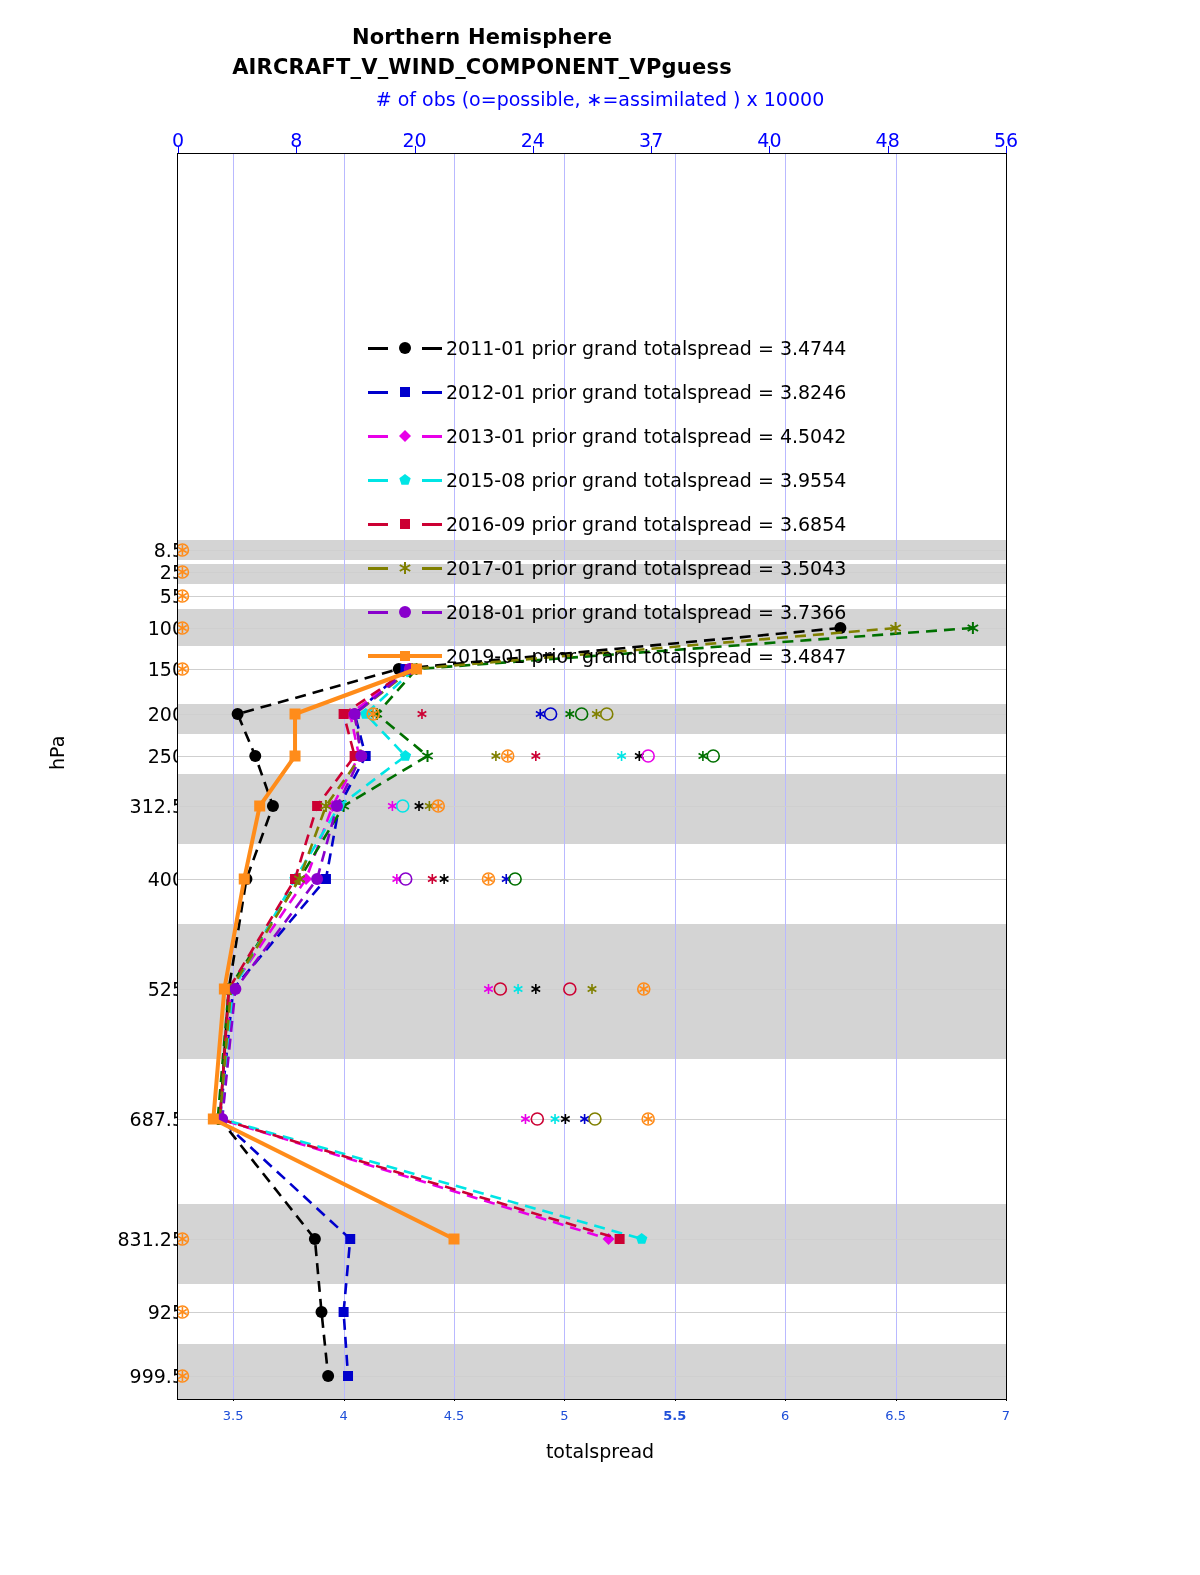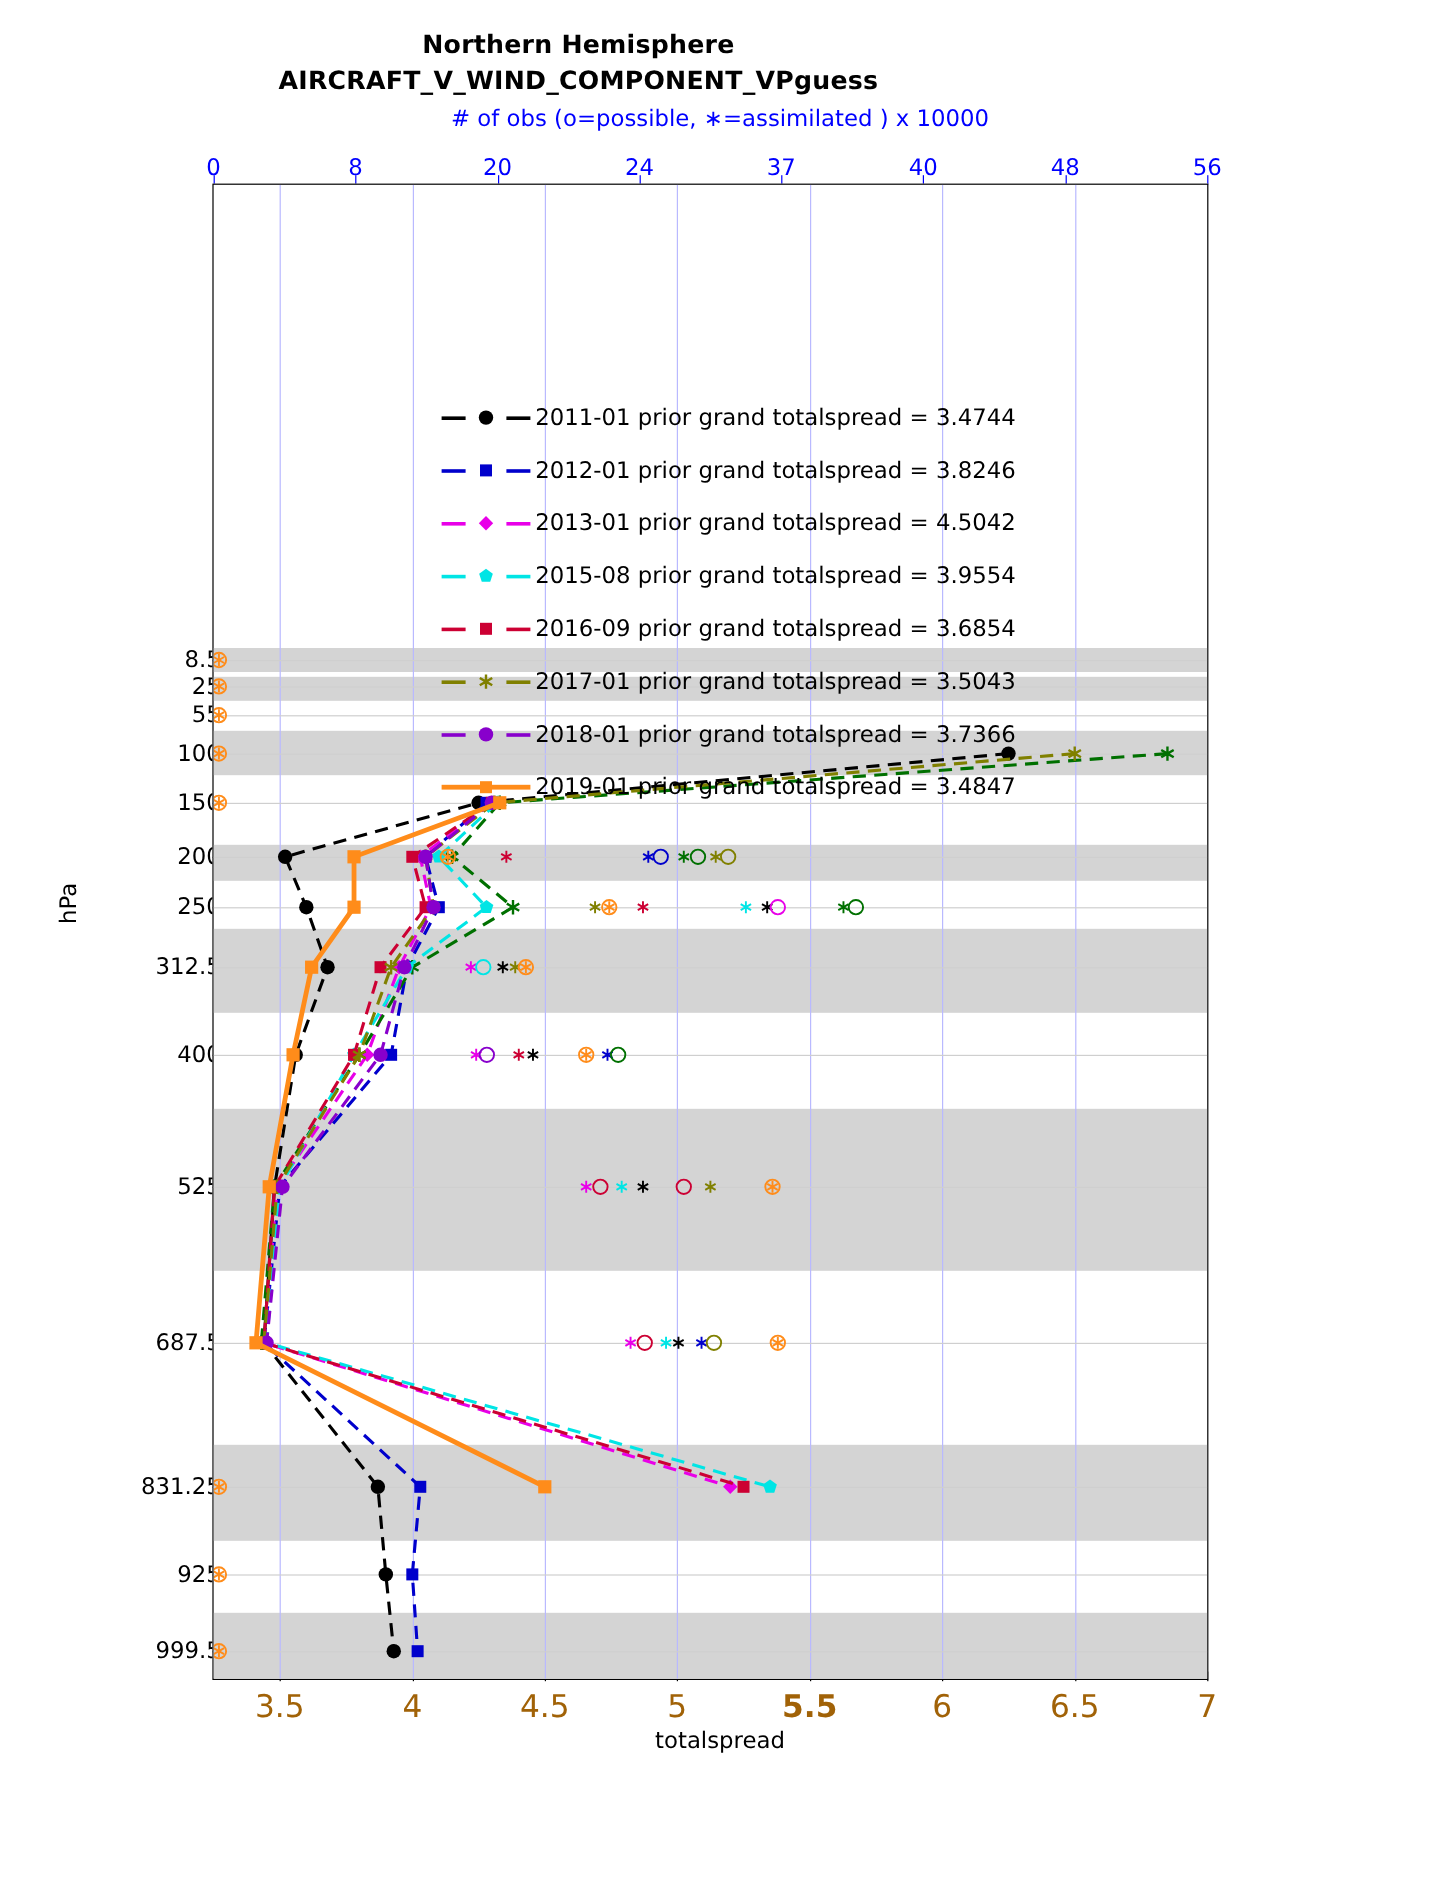--- a/index.html
+++ b/index.html
@@ -16,21 +16,21 @@
         border:1px solid #000;background:#fff;box-sizing:border-box;overflow:hidden;}
   .band{position:absolute;left:0;width:100%;background:#d4d4d4;}
   .vgrid{position:absolute;top:0;bottom:0;width:1px;background:#b9b9ff;}
   .hgrid{position:absolute;left:0;right:0;height:1px;background:#cfcfcf;}
 
   
   .toptick{position:absolute;top:129px;font-size:19px;color:#0000ff;transform:translateX(-50%);}
   .toptickm{position:absolute;top:146px;width:1px;height:8px;background:#0000ff;}
 
   
-  .bottick{position:absolute;top:1408px;font-size:26px;color:#a16207;transform:translateX(-50%);}
+  .bottick{position:absolute;top:1408px;font-size:13px;color:#1d4ed8;transform:translateX(-50%);}
   .bottickm{position:absolute;top:1393px;width:1px;height:8px;background:#000;}
   .xlabel{position:absolute;left:0;top:1440px;width:1200px;text-align:center;font-size:19px;}
 
   
   .ytick{position:absolute;right:1016px;font-size:19px;white-space:nowrap;transform:translateY(-50%);}
   .ytickm{position:absolute;left:177px;width:9px;height:1px;background:#000;}
   .ylabel{position:absolute;left:46px;top:770px;font-size:19px;
           transform:rotate(-90deg);transform-origin:0 0;}
 
   

